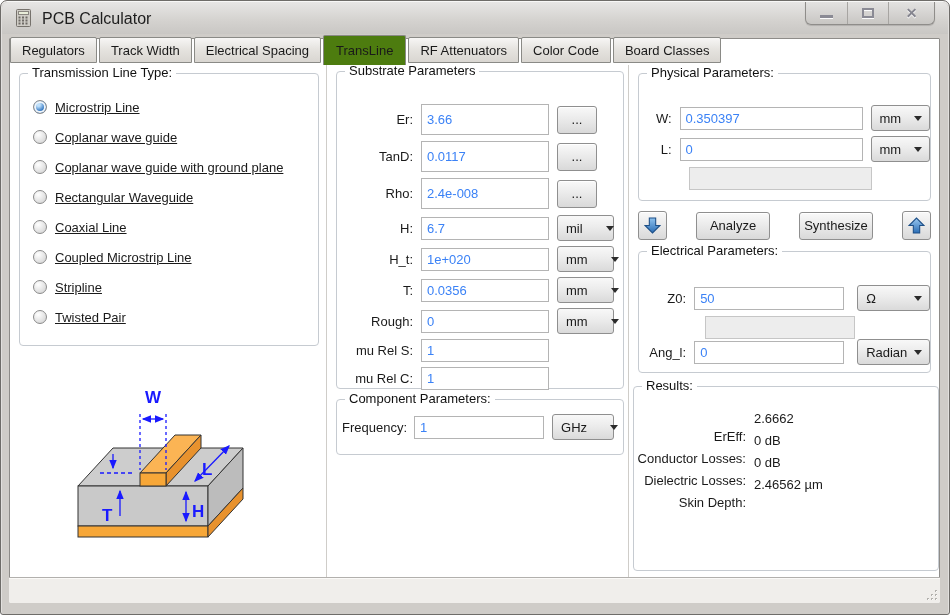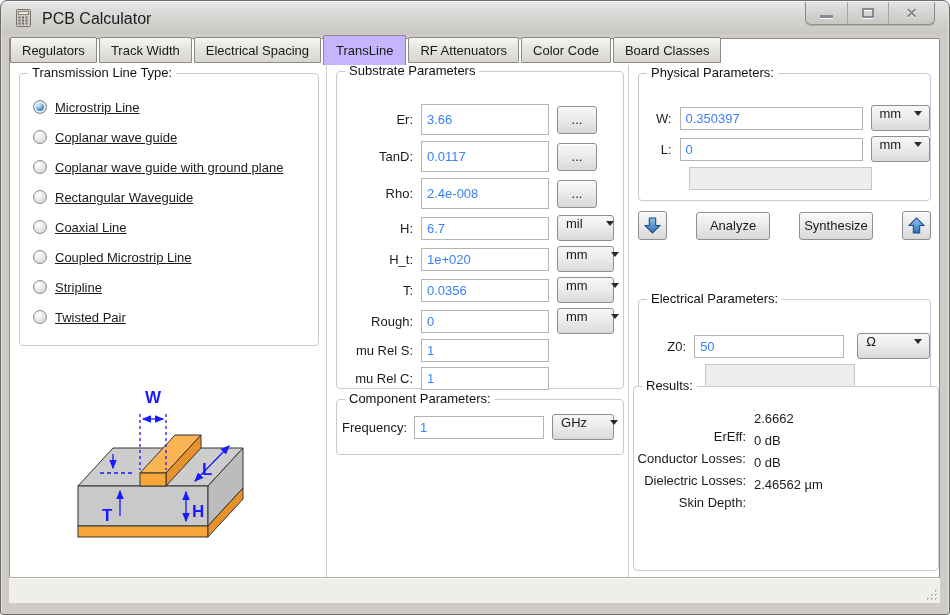--- a/index.html
+++ b/index.html
@@ -23,38 +23,38 @@
   .glyph-min { width:13px; height:3px; background:#8a8a94; box-shadow:0 1px 0 #fbfbfb; margin-top:6px; }
   .glyph-max { width:12px; height:10px; border:2px solid #8a8a94; box-shadow:0 1px 0 #fbfbfb, inset 0 1px 0 #fbfbfb; }
   .glyph-close { font-size:14px; font-weight:bold; color:#85858f; text-shadow:0 1px 0 #fff; line-height:1; }
 
   
   .client { position:absolute; left:8px; right:9px; top:37px; bottom:11px; background:#fff; border:1px solid #8e8c89; border-radius:1px; }
 
   .tabstrip { position:absolute; left:9px; top:35px; height:28px; display:flex; align-items:center; z-index:3; }
   .tab { height:26px; display:flex; align-items:center; padding:0 11px; margin-right:2px;
     background:linear-gradient(#f7f6f5,#e6e4e0 45%,#d9d6d1); border:1px solid #8a8a86; border-radius:2px 2px 0 0; font-size:13px; cursor:default; }
-  .tab.active { height:30px; background:#c4b5fd; border-bottom:none; padding:0 12px; position:relative; z-index:4; }
+  .tab.active { height:30px; background:#4d7c0f; border-bottom:none; padding:0 12px; position:relative; z-index:4; }
   .vdiv { position:absolute; top:64px; height:512px; width:1px; background:#cfcdc9; }
 
   
   .group { position:absolute; border:1px solid #c6cbd1; border-radius:4px; background:#fff; }
   .group > .gtitle { position:absolute; top:-9px; left:8px; background:#fff; padding:0 4px; font-size:13px; color:#111; white-space:nowrap; }
 
   
   .radio-list { padding-top:26px; }
   .radio-row { height:30px; display:flex; padding-left:13px; cursor:default;text-decoration:underline; }
   .radio { width:14px; height:14px; border-radius:50%; border:1px solid #8b8b8b; background:radial-gradient(circle at 35% 30%, #ffffff, #d8d8d8 80%); flex:none; }
   .radio.selected { background:radial-gradient(circle at 38% 32%, #bfe0fb 0 14%, #3a7cc4 55%, #174a80 95%); box-shadow:inset 0 0 0 2px #eef4fa; }
   .radio-label { margin-left:8px; }
   .flabel { text-align:right; white-space:nowrap; }
   input.tfield { border:1px solid #b4b4b4; background:#fff; font-family:"Liberation Sans",sans-serif; font-size:13px; padding:0 5px; color:#3b82f6; }
   .ghost { background:#ededed; border:1px solid #c6c6c6; }
   .combo { height:26px; border:1px solid #8f8f8f; border-radius:3px;
-    background:linear-gradient(#f8f8f8,#ececec 45%,#dadada); display:flex; align-items:flex-start; justify-content:space-between; padding:0 7px 0 8px; cursor:default; }
+    background:linear-gradient(#f8f8f8,#ececec 45%,#dadada); display:flex; align-items:center; justify-content:space-between; padding:0 7px 0 8px; cursor:default; }
   .combo .carr { width:0; height:0; border:4px solid transparent; border-top:5px solid #2b2b2b; margin-top:5px; margin-left:6px; flex:none; }
   .pbtn { border:1px solid #8f8f8f; border-radius:3px; background:linear-gradient(#f9f9f9,#ebebeb 45%,#d9d9d9);
     display:flex; align-items:center; justify-content:center; font-size:13px; cursor:default; box-shadow:inset 0 1px 0 #fff; }
 
   
   .sub-rows { padding:32px 0 0 6px; }
   .sub-row { display:flex; align-items:center; margin-bottom:6px; }
   .sub-row .flabel { width:70px; margin-right:8px; }
   .sub-row input.tfield { width:128px; }
   .sub-row.tall input.tfield { height:31px; }
@@ -339,21 +339,21 @@
             <linearGradient id="gb2" x1="0" y1="0" x2="0" y2="1">
               <stop offset="0" stop-color="#9ccaf2"></stop>
               <stop offset="1" stop-color="#2a6db5"></stop>
             </linearGradient>
           </defs>
         <polygon points="5,15 11,15 11,8 15,8 8,1 1,8 5,8" fill="url(#gb2)" stroke="#1d4f87" stroke-width="1"></polygon>
       </svg>
     </div>
   </div>
 
-  <div class="group" style="left:637px; top:250px; width:293px; height:122px;margin-top:48px;">
+  <div class="group" style="left:637px; top:250px; width:293px; height:122px;">
     <span class="gtitle">Electrical Parameters:</span>
     <div class="elec-rows">
       <div class="elec-row">
         <span class="flabel">Z0:</span>
         <input class="tfield" value="50" style="">
         <div class="combo">
             <span>Ω</span>
             <span class="carr"></span>
           </div>
       </div>

